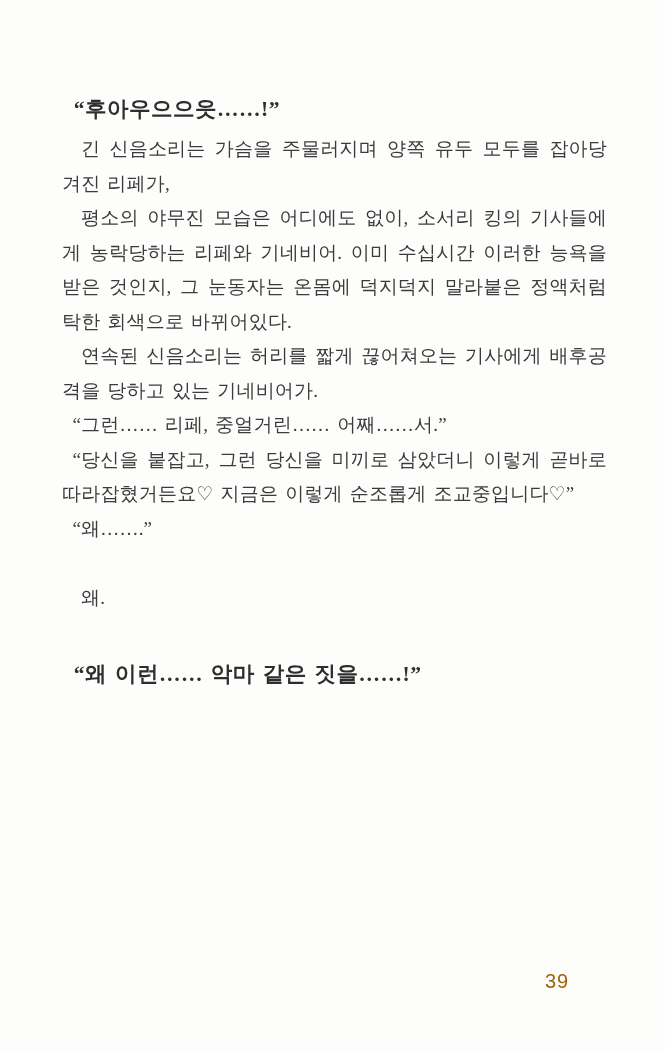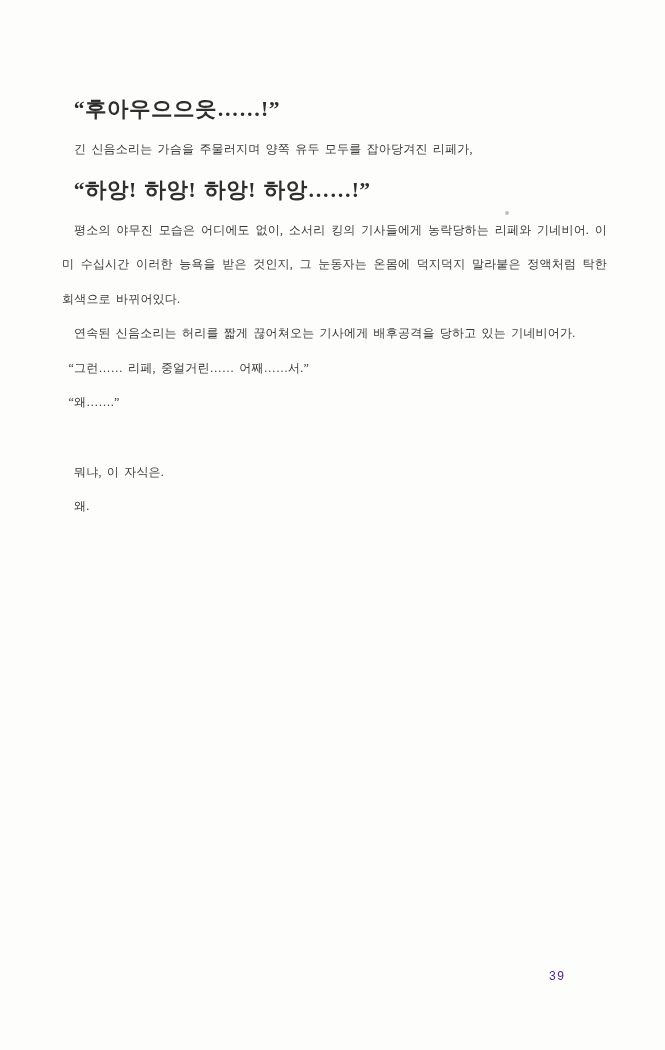--- a/index.html
+++ b/index.html
@@ -17,21 +17,21 @@
     color: #3b3b3b;
   }
   .text-block {
     position: absolute;
     top: 86px;
     left: 62px;
     width: 545px;
   }
   .text-block p {
     margin: 0;
-    font-size: 12px;
+    font-size: 19px;
     line-height: 34.5px;
     text-align: justify;
     text-align-last: left;
     text-indent: 1em;
     letter-spacing: 0.2px;
     word-spacing: 2px;
   }
   .text-block p.shout {
     font-size: 21.5px;
     font-weight: bold;
@@ -46,50 +46,50 @@
   }
   .spacer {
     height: 35px;
   }
   .page-number {
     position: absolute;
     top: 970px;
     left: 527px;
     width: 60px;
     text-align: center;
-    font-family: Liberation Mono, monospace;
-    font-size: 12px;
-    color: #4c1d95;
+    font-family: Liberation Sans, sans-serif;
+    font-size: 20px;
+    color: #a16207;
     letter-spacing: 1px;
   }
   .speck {
     position: absolute;
     top: 211px;
     left: 505px;
     width: 4px;
     height: 4px;
     border-radius: 50%;
     background: #8f8f8f;
     opacity: 0.55;
   }
 </style>
 </head>
 <body>
 
 <div class="page">
   <main class="text-block">
     <p class="shout">“후아우으으읏……!”</p>
     <p class="body">긴 신음소리는 가슴을 주물러지며 양쪽 유두 모두를 잡아당겨진 리페가,</p>
-    <p class="shout">“하앙! 하앙! 하앙! 하앙……!”</p>
     <p class="body">평소의 야무진 모습은 어디에도 없이, 소서리 킹의 기사들에게 농락당하는 리페와 기네비어. 이미 수십시간 이러한 능욕을 받은 것인지, 그 눈동자는 온몸에 덕지덕지 말라붙은 정액처럼 탁한 회색으로 바뀌어있다.</p>
     <p class="body">연속된 신음소리는 허리를 짧게 끊어쳐오는 기사에게 배후공격을 당하고 있는 기네비어가.</p>
     <p class="quote">“그런…… 리페, 중얼거린…… 어째……서.”</p>
+    <p class="quote">“당신을 붙잡고, 그런 당신을 미끼로 삼았더니 이렇게 곧바로 따라잡혔거든요♡ 지금은 이렇게 순조롭게 조교중입니다♡”</p>
     <p class="quote">“왜…….”</p>
     <div class="spacer"></div>
-    <p class="body">뭐냐, 이 자식은.</p>
     <p class="body">왜.</p>
     <div class="spacer"></div>
+    <p class="shout">“왜 이런…… 악마 같은 짓을……!”</p>
   </main>
 
   <div class="speck"></div>
 
   <div class="page-number">39</div>
 </div>
 
 </body></html>

